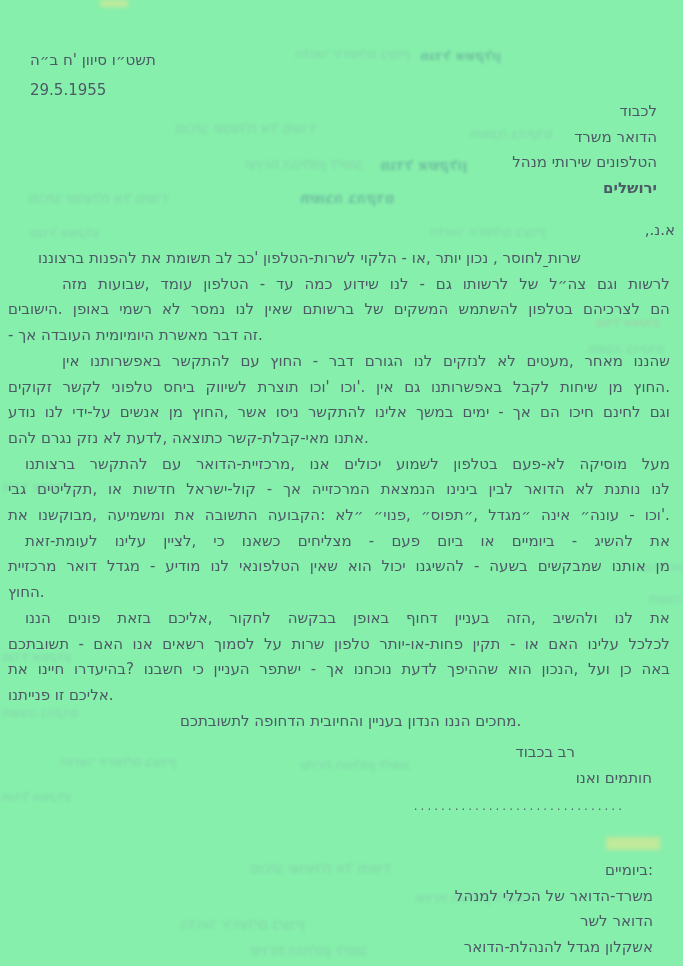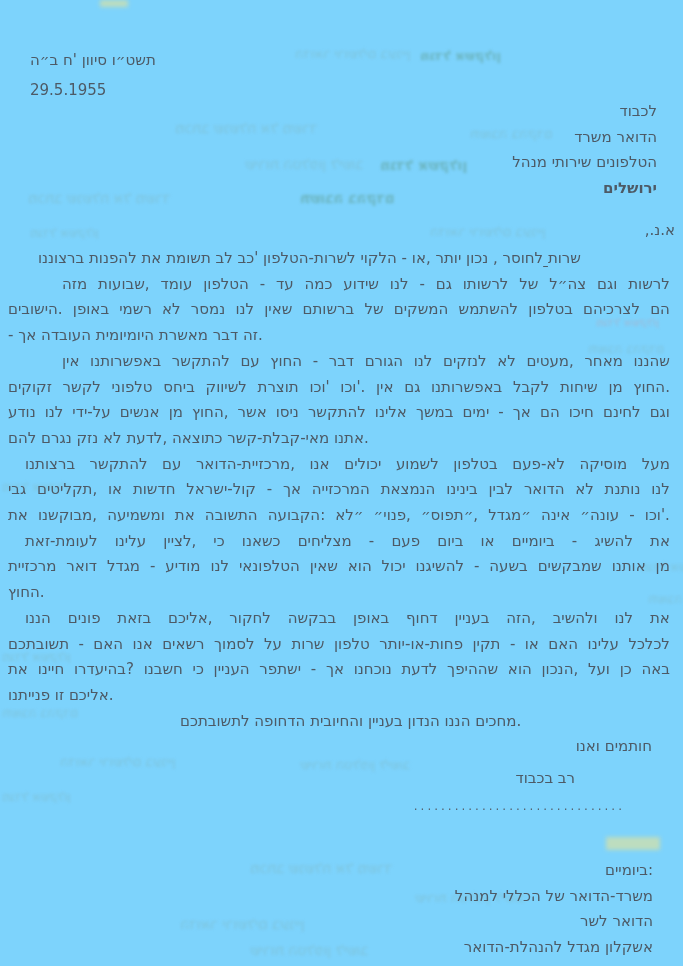--- a/index.html
+++ b/index.html
@@ -1,20 +1,20 @@
 <!DOCTYPE html>
 <html lang="he"><head>
 <meta charset="utf-8">
 <style>
   html,body{margin:0;padding:0;background:#e8e8e8;}
   .page{
     position:relative;
     width:683px;height:966px;
     margin:0 auto;
-    background:#7dd3fc;
+    background:#86efac;
     overflow:hidden;
     font-family:"DejaVu Sans","Liberation Sans",sans-serif;
     color:#4d5a66;
     font-size:15px;
   }
   
   .w{display:inline-block;white-space:nowrap;}
   .seg{text-decoration:none;}
   .seg.u{text-decoration:underline;text-underline-offset:3px;}
   .ln{direction:ltr;unicode-bidi:plaintext;}
@@ -111,22 +111,22 @@
       <div class="bl j"><span class="seg"><span class="w">גבי</span> <span class="w">תקליטים,</span> <span class="w">או</span> <span class="w">חדשות</span> <span class="w">קול-ישראל</span> <span class="w">-</span> <span class="w">אך</span> <span class="w">המרכזייה</span> <span class="w">הנמצאת</span> <span class="w">בינינו</span> <span class="w">לבין</span> <span class="w">הדואר</span> <span class="w">לא</span> <span class="w">נותנת</span> <span class="w">לנו</span></span></div>
       <div class="bl j"><span class="seg"><span class="w">את</span> <span class="w">מבוקשנו,</span> <span class="w">ומשמיעה</span> <span class="w">את</span> <span class="w">התשובה</span> <span class="w">הקבועה:</span> <span class="w">״לא</span> <span class="w">פנוי״,</span> <span class="w">״תפוס״,</span> <span class="w">״מגדל</span> <span class="w">אינה</span> <span class="w">עונה״</span> <span class="w">-</span> <span class="w">וכו'.</span></span></div>
       <div class="bl j" style="margin-left: 17px;"><span class="seg"><span class="w">לעומת-זאת</span> <span class="w">עלינו</span> <span class="w">לציין,</span> <span class="w">כי</span> <span class="w">כשאנו</span> <span class="w">מצליחים</span> <span class="w">-</span> <span class="w">פעם</span> <span class="w">ביום</span> <span class="w">או</span> <span class="w">ביומיים</span> <span class="w">-</span> <span class="w">להשיג</span> <span class="w">את</span></span></div>
       <div class="bl j"><span class="seg"><span class="w">מרכזיית</span> <span class="w">דואר</span> <span class="w">מגדל</span> <span class="w">-</span> <span class="w">מודיע</span> <span class="w">לנו</span> <span class="w">הטלפונאי</span> <span class="w">שאין</span> <span class="w">הוא</span> <span class="w">יכול</span> <span class="w">להשיגנו</span> <span class="w">-</span> <span class="w">בשעה</span> <span class="w">שמבקשים</span> <span class="w">אותנו</span> <span class="w">מן</span></span></div>
       <div class="bl l"><span class="seg"><span class="w">החוץ.</span></span></div>
       <div class="bl j" style="margin-left: 17px;"><span class="seg"><span class="w">הננו</span> <span class="w">פונים</span> <span class="w">בזאת</span> <span class="w">אליכם,</span> <span class="w">לחקור</span> <span class="w">בבקשה</span> <span class="w">באופן</span> <span class="w">דחוף</span> <span class="w">בעניין</span> <span class="w">הזה,</span> <span class="w">ולהשיב</span> <span class="w">לנו</span> <span class="w">את</span></span></div>
       <div class="bl j"><span class="seg"><span class="w">תשובתכם</span> <span class="w">-</span> <span class="w">האם</span> <span class="w">אנו</span> <span class="w">רשאים</span> <span class="w">לסמוך</span> <span class="w">על</span> <span class="w">שרות</span> <span class="w">טלפון</span> <span class="w">פחות-או-יותר</span> <span class="w">תקין</span> <span class="w">-</span> <span class="w">או</span> <span class="w">האם</span> <span class="w">עלינו</span> <span class="w">לכלכל</span></span></div>
       <div class="bl j"><span class="seg"><span class="w">את</span> <span class="w">חיינו</span> <span class="w">בהיעדרו?</span> <span class="w">חשבנו</span> <span class="w">כי</span> <span class="w">העניין</span> <span class="w">ישתפר</span> <span class="w">-</span> <span class="w">אך</span> <span class="w">נוכחנו</span> <span class="w">לדעת</span> <span class="w">שההיפך</span> <span class="w">הוא</span> <span class="w">הנכון,</span> <span class="w">ועל</span> <span class="w">כן</span> <span class="w">באה</span></span></div>
       <div class="bl l"><span class="seg"><span class="w">פנייתנו</span> <span class="w">זו</span> <span class="w">אליכם.</span></span></div>
       <div class="bl l closing"><span class="seg"><span class="w">לתשובתכם</span> <span class="w">הדחופה</span> <span class="w">והחיובית</span> <span class="w">בעניין</span> <span class="w">הנדון</span> <span class="w">הננו</span> <span class="w">מחכים.</span></span></div>
+      <div class="bl regards"><span class="seg"><span class="w">בכבוד</span> <span class="w">רב</span></span></div>
       <div class="bl presig"><span class="seg"><span class="w">ואנו</span> <span class="w">חותמים</span></span></div>
-      <div class="bl regards"><span class="seg"><span class="w">בכבוד</span> <span class="w">רב</span></span></div>
       <div class="bl dots">...............................</div>
     </div>
 
   <div class="copies">
     <div class="ln"><span class="seg"><span class="w">ביומיים:</span></span></div>
     <div class="ln"><span class="seg"><span class="w">למנהל</span> <span class="w">הכללי</span> <span class="w">של</span> <span class="w">משרד-הדואר</span></span></div>
     <div class="ln"><span class="seg"><span class="w">לשר</span> <span class="w">הדואר</span></span></div>
     <div class="ln"><span class="seg"><span class="w">להנהלת-הדואר</span> <span class="w">מגדל</span> <span class="w">אשקלון</span></span></div>
   </div>
 

